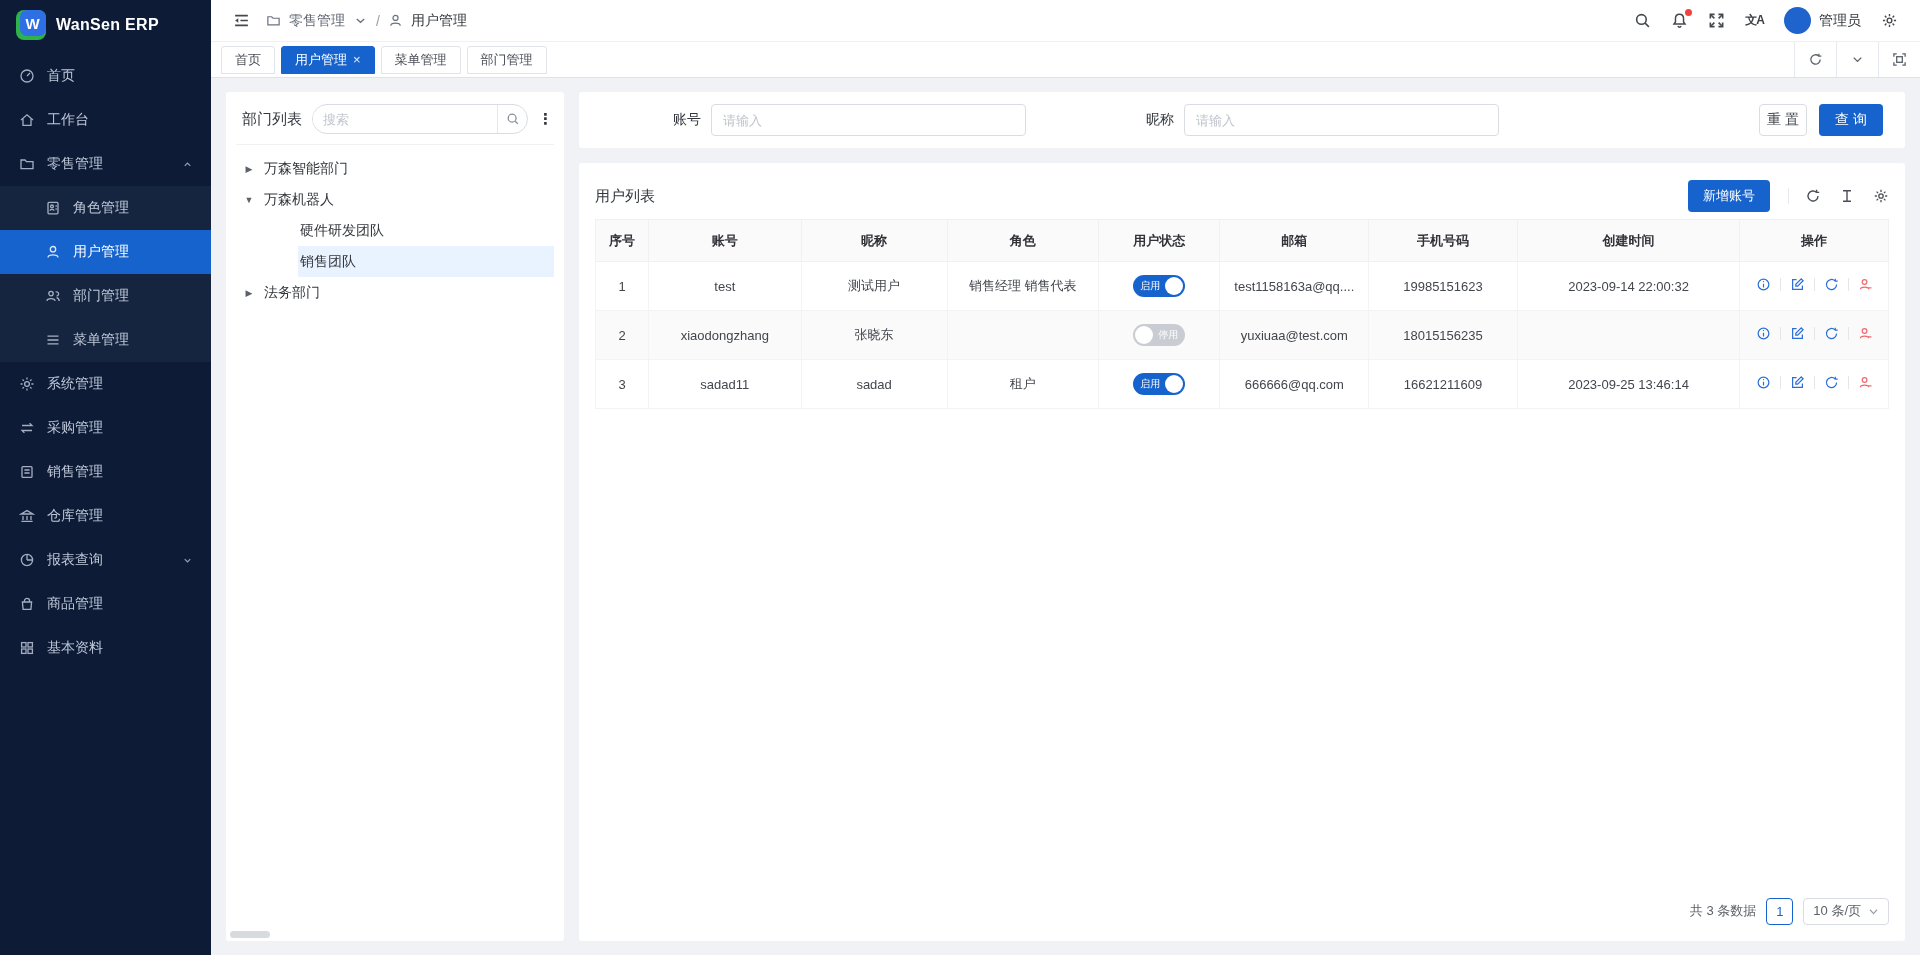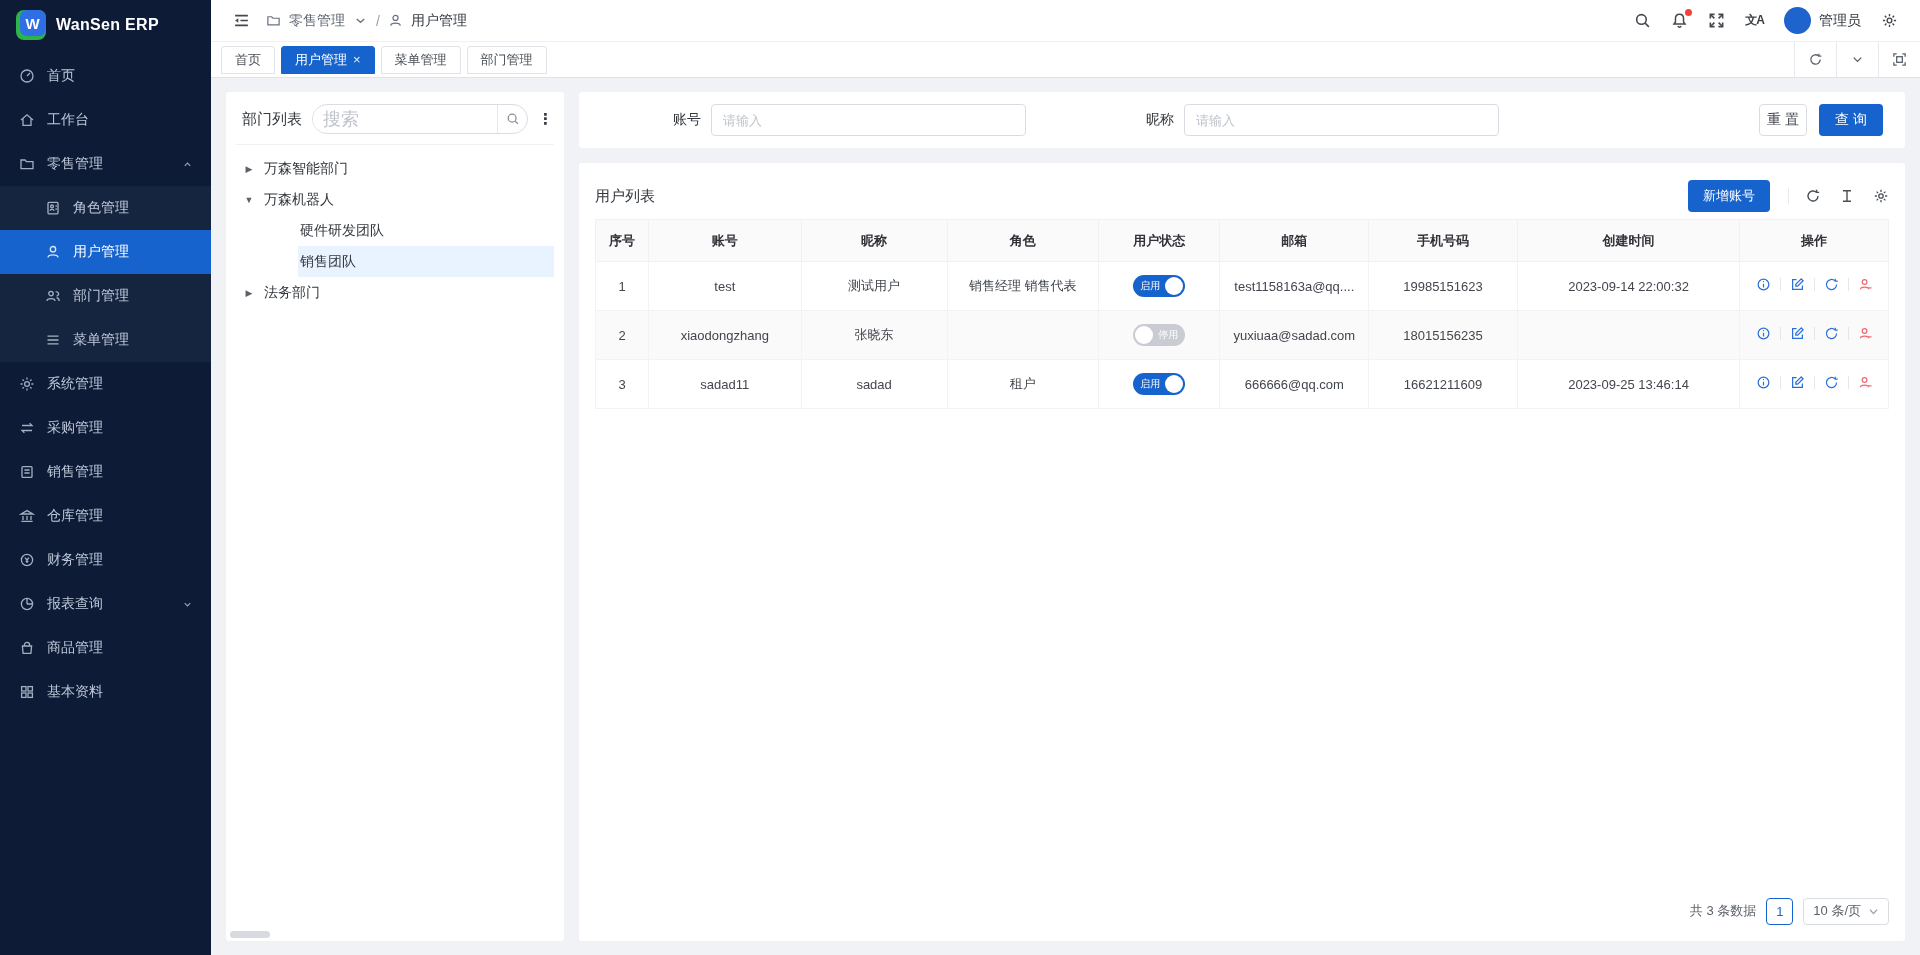--- a/index.html
+++ b/index.html
@@ -50,21 +50,21 @@
 
   
   .content { flex:1; display:flex; gap:15px; padding:14px 15px; min-height:0; }
   .card { background:#fff; border-radius:3px; }
 
   
   .dept-card { width:338px; flex-shrink:0; display:flex; flex-direction:column; padding:10px 10px 8px; position:relative;justify-content:center; }
   .dept-head { display:flex; align-items:center; gap:10px; padding:2px 2px 10px 6px; border-bottom:1px solid #f0f1f3; }
   .dept-title { font-size:15px; color:#33373d; white-space:nowrap; }
   .tree-search { flex:1; height:30px; border:1px solid #d9dde3; border-radius:15px; display:flex; align-items:center; overflow:hidden; }
-  .tree-search input { flex:1; border:0; outline:none; font-size:18px; padding:0 10px; color:#0c4a6e; min-width:0; }
+  .tree-search input { flex:1; border:0; outline:none; font-size:13px; padding:0 10px; color:#0c4a6e; min-width:0; }
   .tree-search input::placeholder { color:#c0c4cc; }
   .tree-search .mag { width:30px; height:100%; border-left:1px solid #e4e7eb; display:flex; align-items:center; justify-content:center; color:#8a9099; cursor:pointer; }
   .tree-search .mag svg { width:14px; height:14px; }
   .kebab { width:14px; text-align:center; color:#33373d; font-weight:bold; cursor:pointer; }
   .kebab::before { content:"⋮"; font-size:15px; }
   .tree { padding-top:8px; flex:1; }
   .tnode { display:flex; align-items:center; height:31px; font-size:14px; color:#33373d; cursor:pointer; }
   .tnode .arr { width:26px; text-align:center; font-size:9px; color:#5c6269; flex-shrink:0; }
   .arr.r::before { content:"▶"; }
   .arr.d::before { content:"▼"; }
@@ -229,29 +229,20 @@
         <span>销售管理</span>
       </div>
       <div class="mi">
         <span class="ico">
             <svg viewBox="0 0 16 16" fill="none" stroke="currentColor" stroke-width="1.3">
               <path d="M2 6 L8 2.6 L14 6 H2 Z"></path>
               <path d="M4 8 v4 M8 8 v4 M12 8 v4 M2.4 13.4 h11.2"></path>
             </svg>
           </span>
         <span>仓库管理</span>
-      </div>
-      <div class="mi">
-        <span class="ico">
-            <svg viewBox="0 0 16 16" fill="none" stroke="currentColor" stroke-width="1.3">
-              <circle cx="8" cy="8" r="5.6"></circle>
-              <path d="M6 5.6 L8 8 L10 5.6 M8 8 v3 M6.6 9.4 h2.8"></path>
-            </svg>
-          </span>
-        <span>财务管理</span>
       </div>
       <div class="mi">
         <span class="ico">
             <svg viewBox="0 0 16 16" fill="none" stroke="currentColor" stroke-width="1.3">
               <circle cx="8" cy="8" r="5.6"></circle>
               <path d="M8 8 V2.4 M8 8 H13.6"></path>
             </svg>
           </span>
         <span>报表查询</span>
         <span class="chev">
@@ -540,21 +531,21 @@
                 <td>2</td>
                 <td>xiaodongzhang</td>
                 <td>张晓东</td>
                 <td></td>
                 <td>
                   <span class="toggle off">
                       <span class="knob"></span>
                       <span class="t-label">停用</span>
                     </span>
                 </td>
-                <td>yuxiuaa@sadad.com</td>
+                <td>yuxiuaa@test.com</td>
                 <td>18015156235</td>
                 <td></td>
                 <td>
                   <span class="ops">
                     <span class="op">
                         <svg viewBox="0 0 16 16" fill="none" stroke="currentColor" stroke-width="1.3">
                           <circle cx="8" cy="8" r="5.7"></circle>
                           <path d="M8 7.2 v4"></path>
                           <circle cx="8" cy="4.9" r=".7" fill="currentColor" stroke="none"></circle>
                         </svg>

